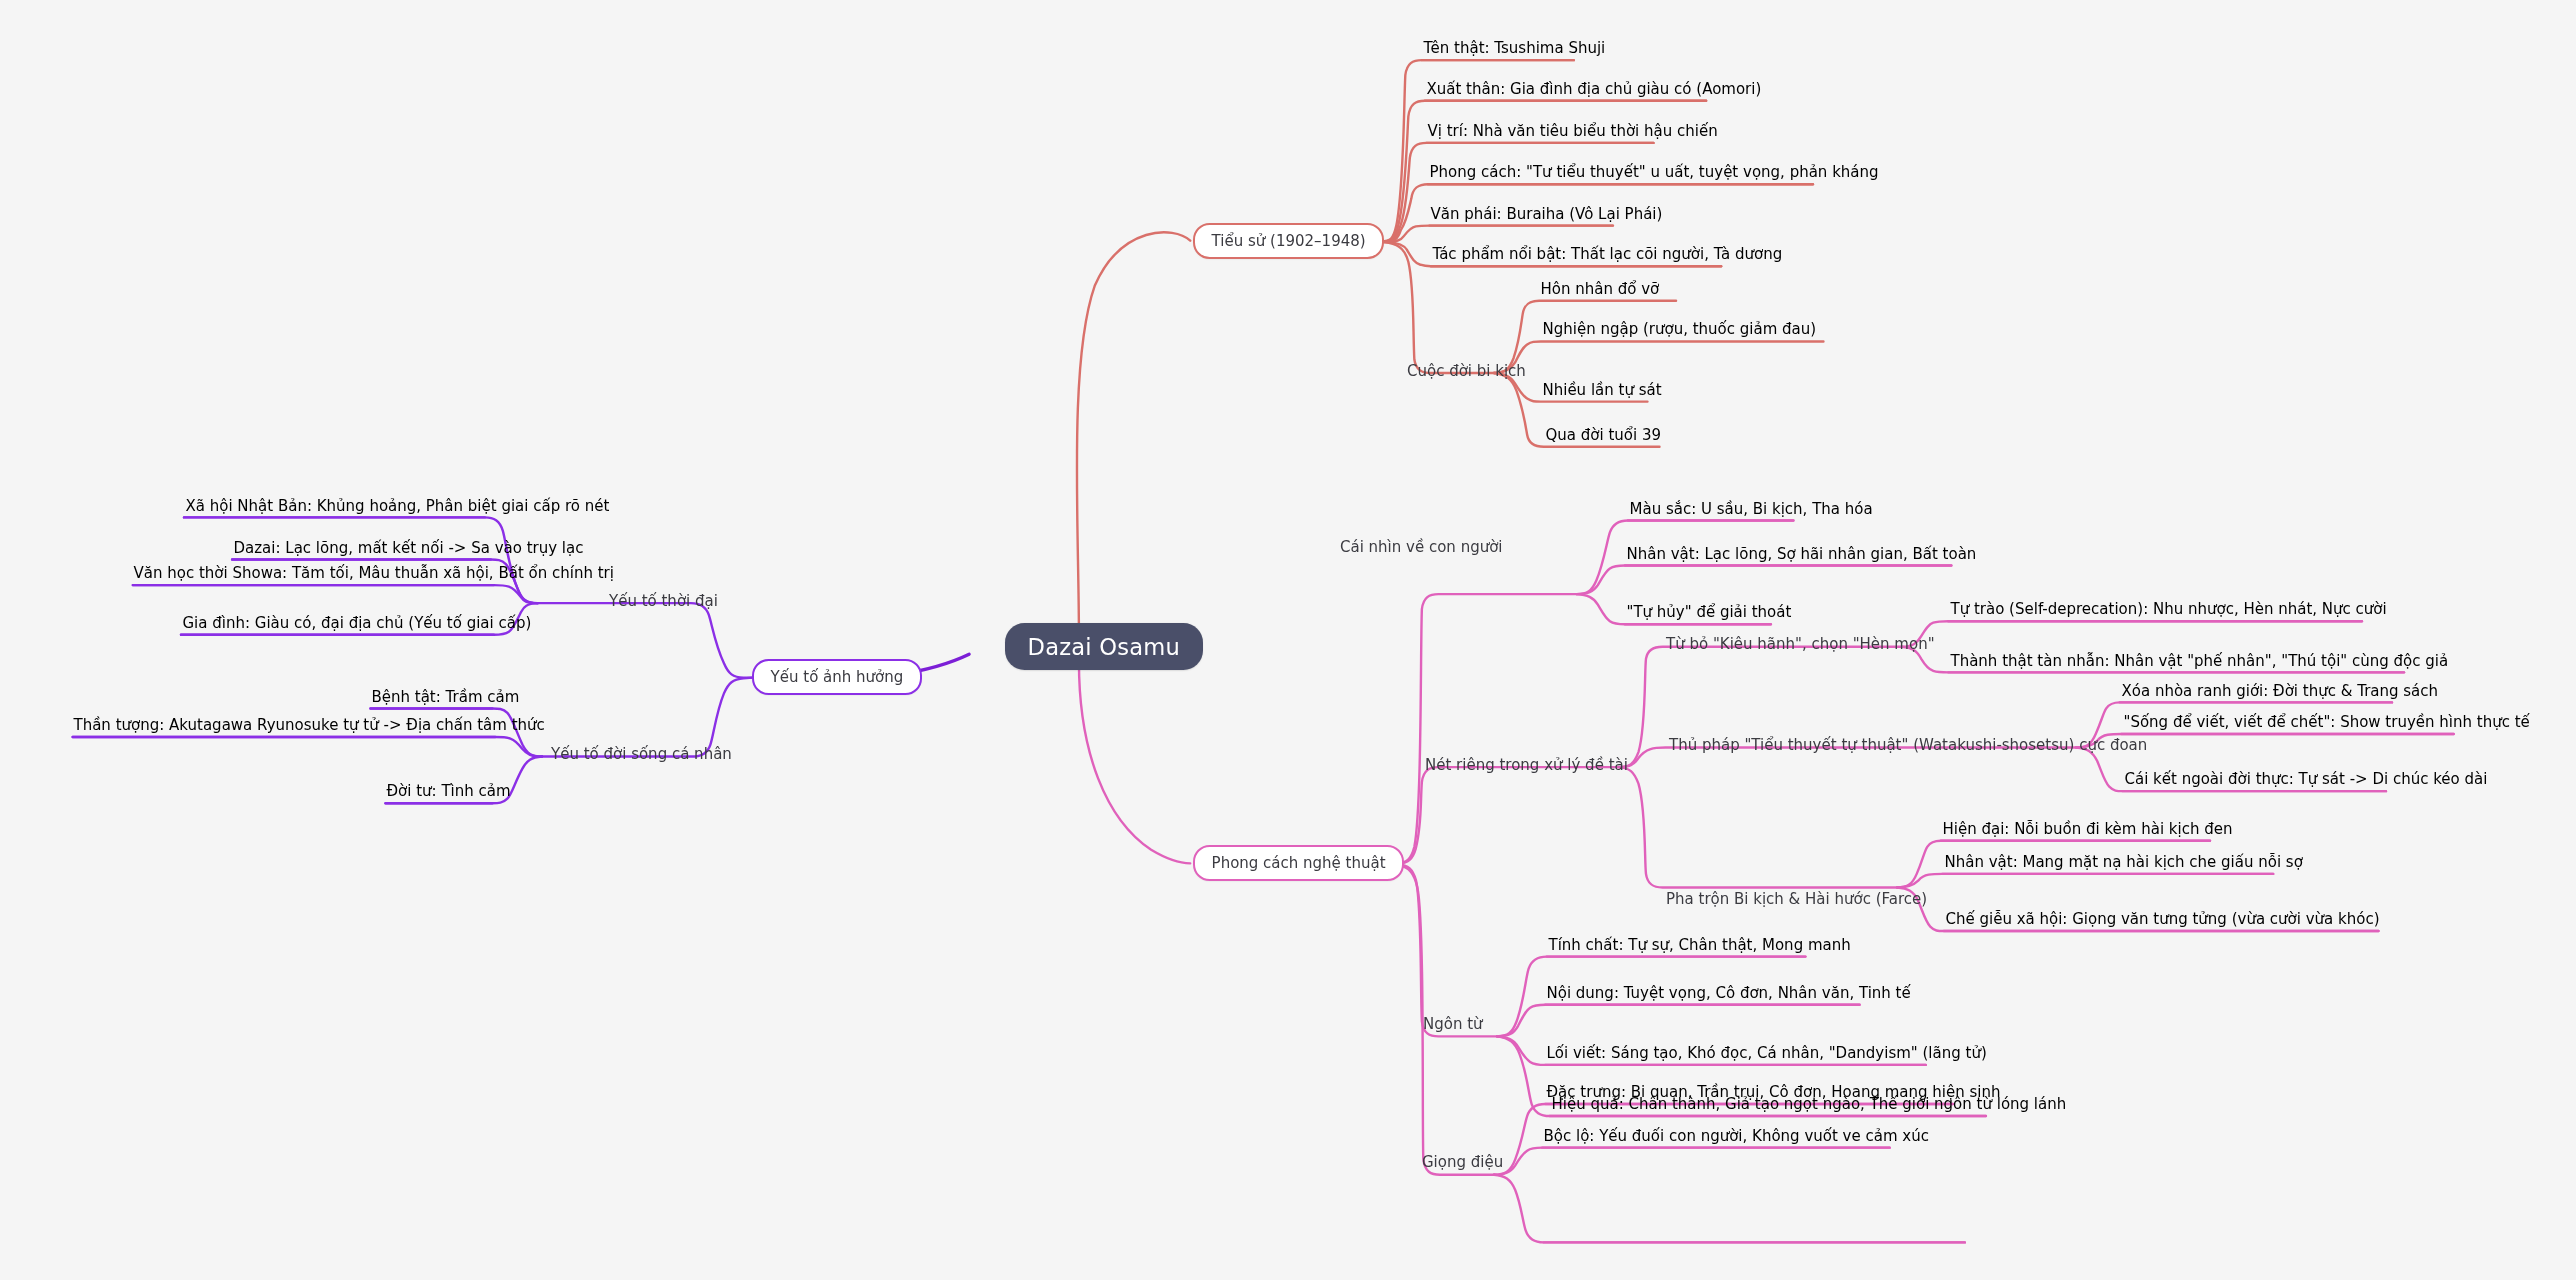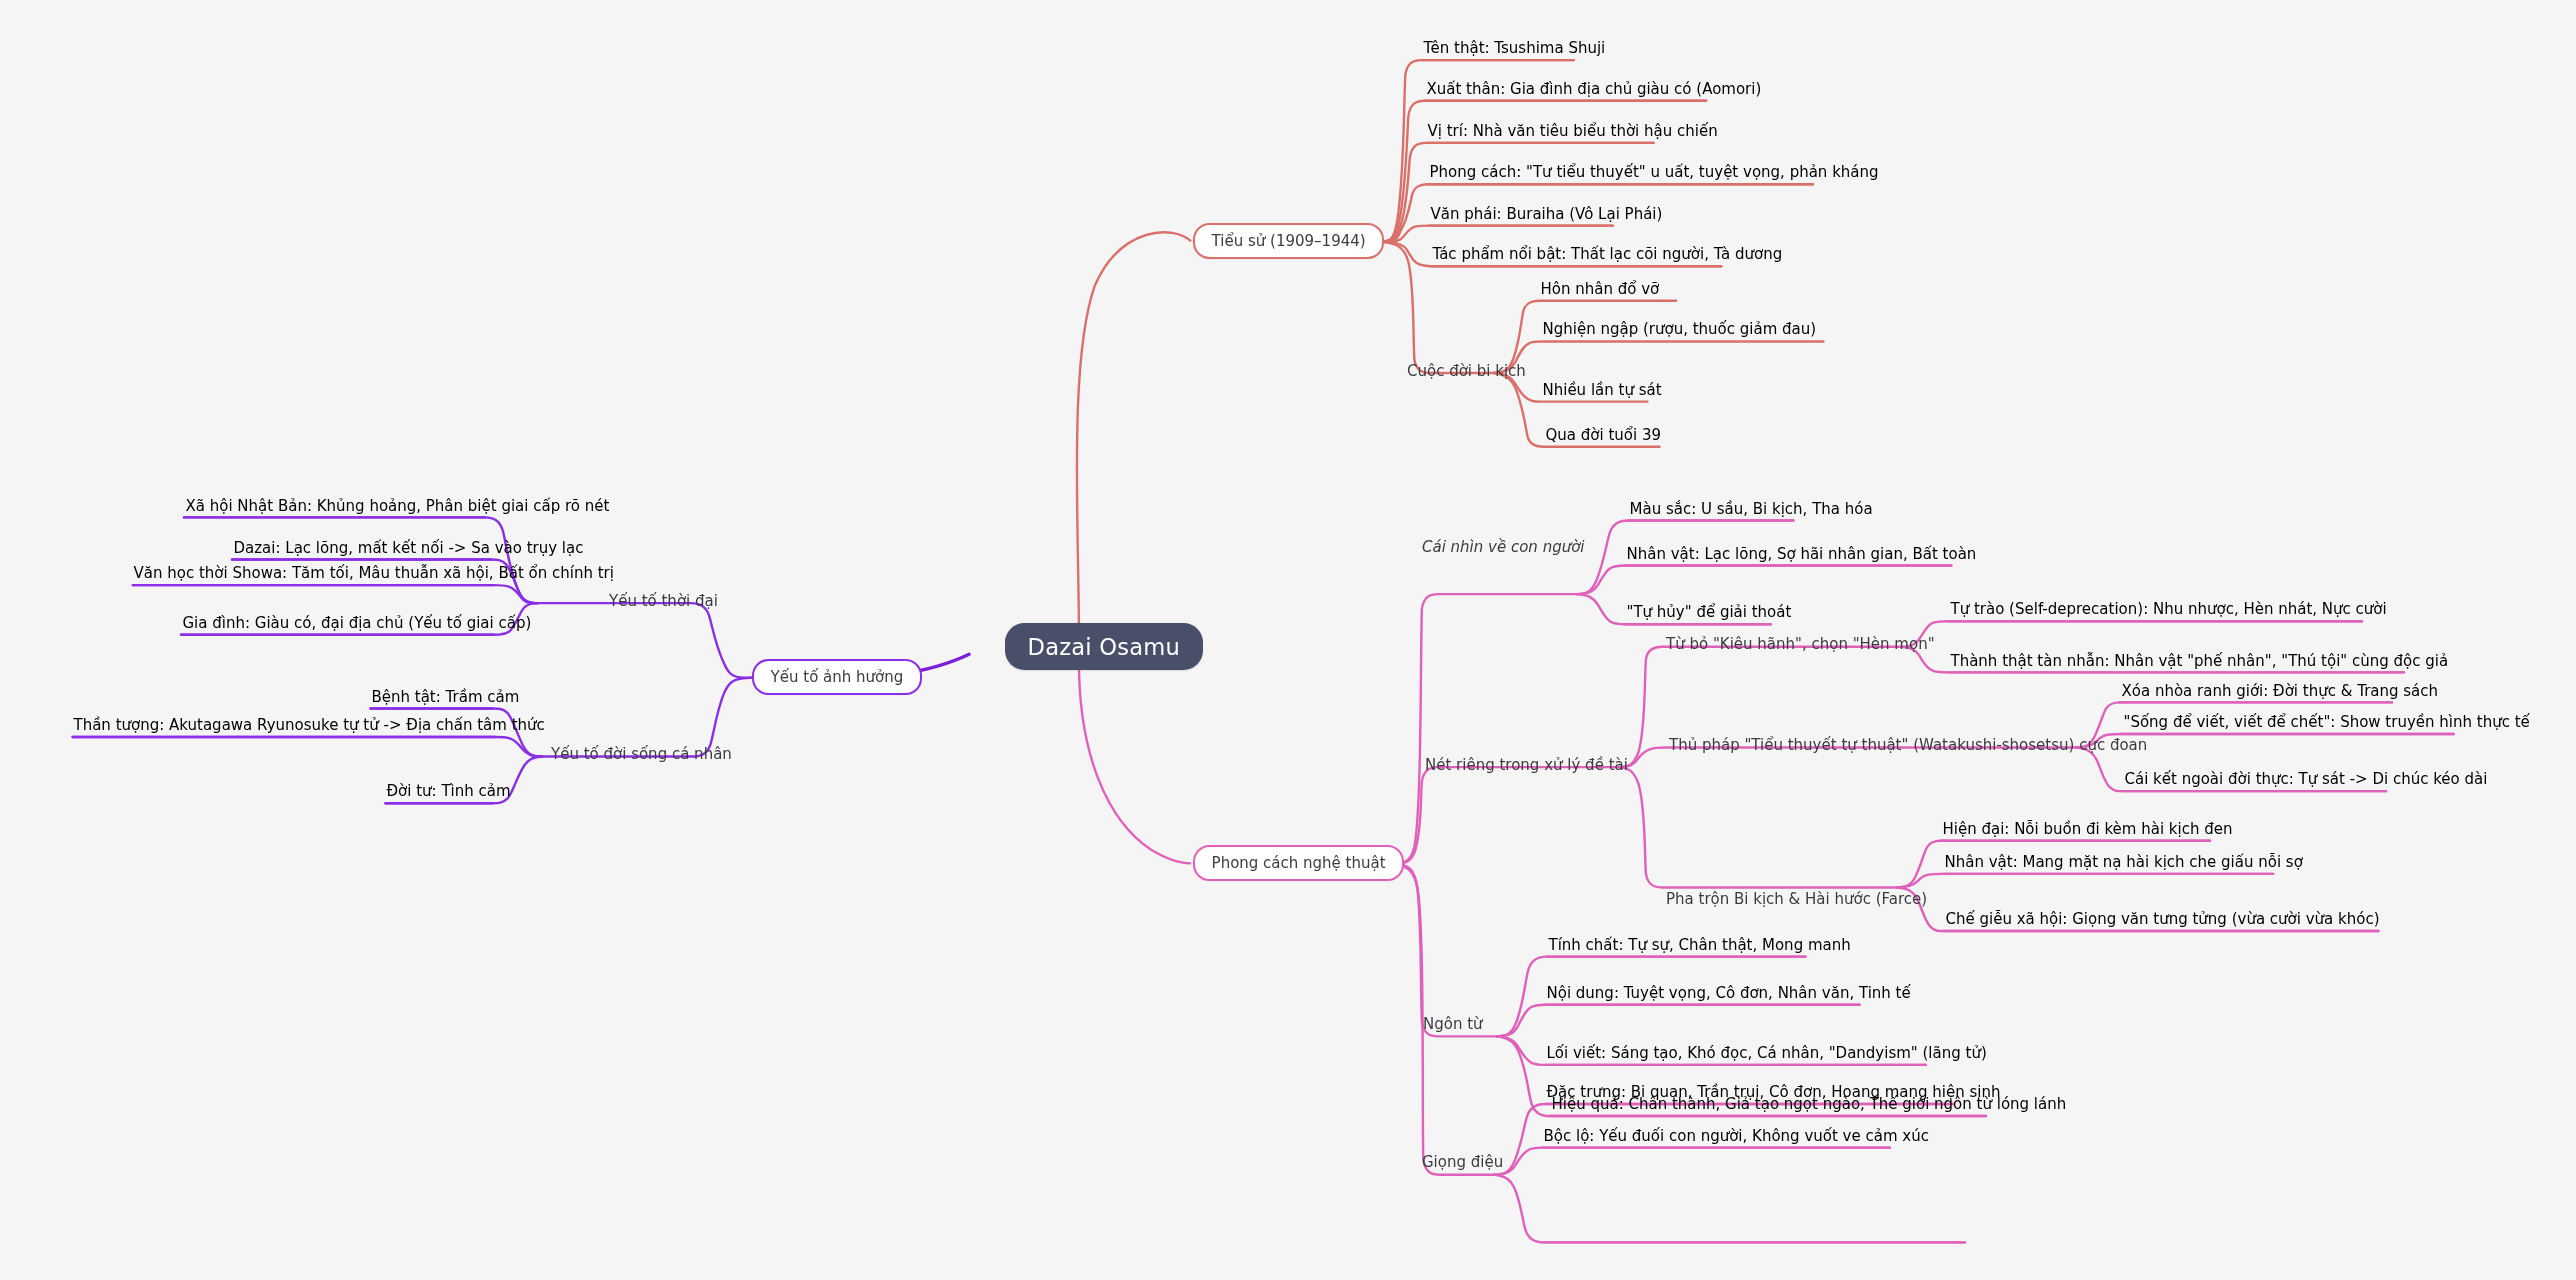--- a/index.html
+++ b/index.html
@@ -154,21 +154,21 @@
       <path d="M2054,1416 L2560,1416" stroke="#e061bb"></path>
       <path d="M2060,1484 L2640,1484" stroke="#e061bb"></path>
       <path d="M2054,1468 L2596,1468" stroke="#e061bb"></path>
       <path d="M2050,1526 L2512,1526" stroke="#e061bb"></path>
       <path d="M2052,1652 L2612,1652" stroke="#e061bb"></path>
     </g>
   </svg>
 
   <div class="node root" style="left:993px;top:623px;margin-left:12px;">Dazai Osamu</div>
 
-  <div class="node branch red" style="left:1193px;top:223px;">Tiểu sử (1909–1944)</div>
+  <div class="node branch red" style="left:1193px;top:223px;">Tiểu sử (1902–1948)</div>
 
   <div class="node leaf" style="left:1422px;top:39px;">Tên thật: Tsushima Shuji</div>
   <div class="node leaf" style="left:1425px;top:80px;">Xuất thân: Gia đình địa chủ giàu có (Aomori)</div>
   <div class="node leaf" style="left:1426px;top:122px;">Vị trí: Nhà văn tiêu biểu thời hậu chiến</div>
   <div class="node leaf" style="left:1428px;top:163px;">Phong cách: "Tư tiểu thuyết" u uất, tuyệt vọng, phản kháng</div>
   <div class="node leaf" style="left:1429px;top:205px;">Văn phái: Buraiha (Vô Lại Phái)</div>
   <div class="node leaf" style="left:1431px;top:245px;">Tác phẩm nổi bật: Thất lạc cõi người, Tà dương</div>
 
   <div class="node sub" style="left:1404px;top:360px;">Cuộc đời bi kịch</div>
 
@@ -186,21 +186,21 @@
   <div class="node leaf" style="left:232px;top:539px;">Dazai: Lạc lõng, mất kết nối -&gt; Sa vào trụy lạc</div>
   <div class="node leaf" style="left:132px;top:564px;">Văn học thời Showa: Tăm tối, Mâu thuẫn xã hội, Bất ổn chính trị</div>
   <div class="node leaf" style="left:181px;top:614px;">Gia đình: Giàu có, đại địa chủ (Yếu tố giai cấp)</div>
 
   <div class="node leaf" style="left:370px;top:688px;">Bệnh tật: Trầm cảm</div>
   <div class="node leaf" style="left:72px;top:716px;">Thần tượng: Akutagawa Ryunosuke tự tử -&gt; Địa chấn tâm thức</div>
   <div class="node leaf" style="left:385px;top:782px;">Đời tư: Tình cảm</div>
 
   <div class="node branch pink" style="left:1193px;top:845px;">Phong cách nghệ thuật</div>
 
-  <div class="node sub" style="left:1419px;top:536px;font-style:italic;">Cái nhìn về con người</div>
+  <div class="node sub" style="left:1337px;top:536px;">Cái nhìn về con người</div>
   <div class="node sub" style="left:1422px;top:754px;">Nét riêng trong xử lý đề tài</div>
   <div class="node sub" style="left:1420px;top:1013px;text-align:center;">Ngôn từ</div>
   <div class="node sub" style="left:1419px;top:1151px;">Giọng điệu</div>
 
   <div class="node leaf" style="left:1628px;top:500px;">Màu sắc: U sầu, Bi kịch, Tha hóa</div>
   <div class="node leaf" style="left:1625px;top:545px;">Nhân vật: Lạc lõng, Sợ hãi nhân gian, Bất toàn</div>
   <div class="node leaf" style="left:1625px;top:603px;">"Tự hủy" để giải thoát</div>
 
   <div class="node sub" style="left:1663px;top:633px;">Từ bỏ "Kiêu hãnh", chọn "Hèn mọn"</div>
   <div class="node sub" style="left:1666px;top:734px;">Thủ pháp "Tiểu thuyết tự thuật" (Watakushi-shosetsu) cực đoan</div>

